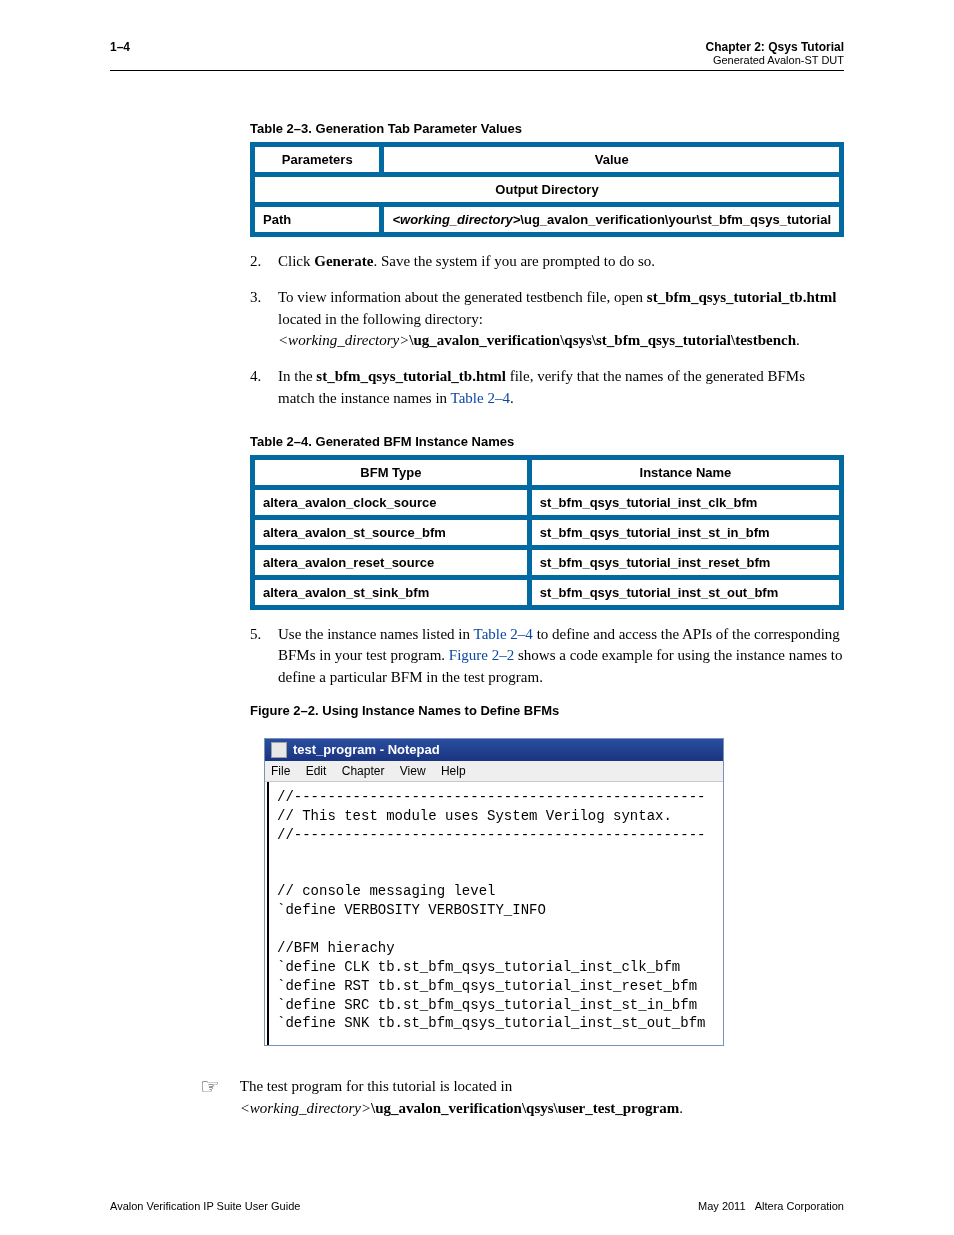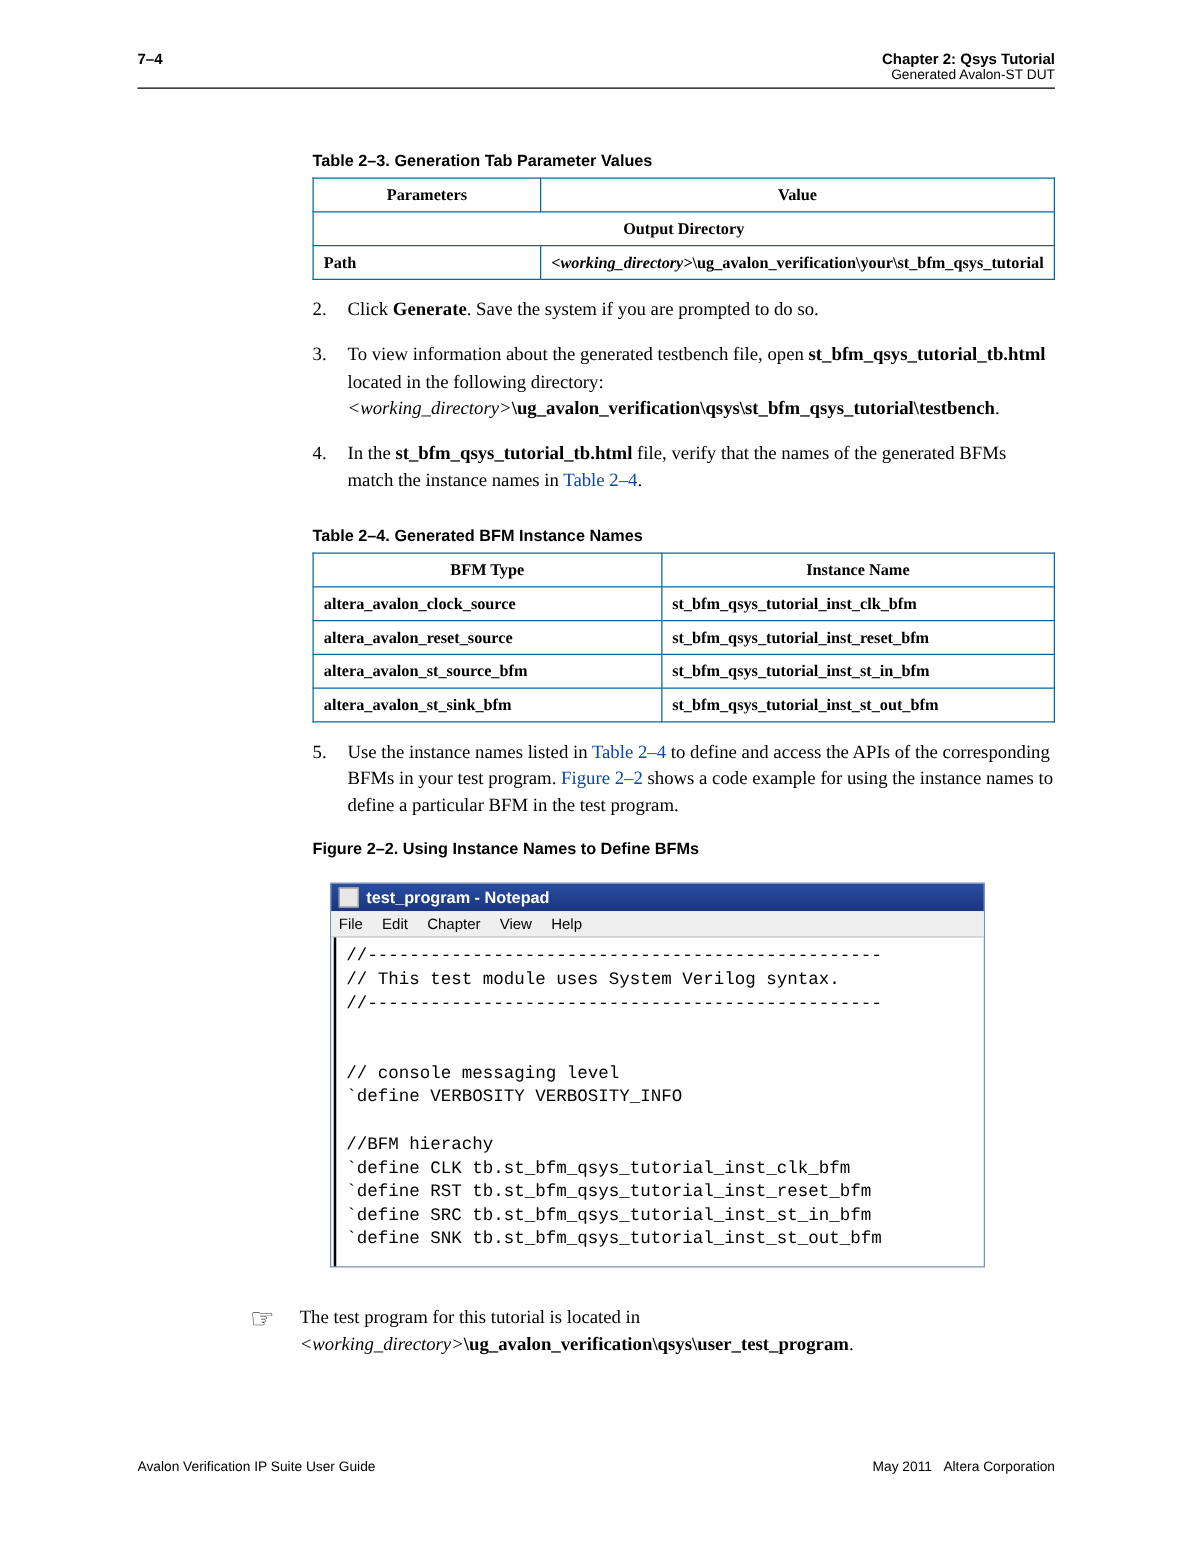--- a/index.html
+++ b/index.html
@@ -39,25 +39,24 @@
     font-size: 13px;
     margin-bottom: 6px;
   }
   table {
     border-collapse: collapse;
     width: 100%;
     font-family: Arial, Helvetica, sans-serif;
     font-size: 13px;
   }
   th, td {
-    border: 1px solid #0369a1;
+    border: 5px solid #0369a1;
     padding: 5px 8px;
     text-align: left;
     vertical-align: middle;
-    font-family: Liberation Serif, serif;
   }
   th {
     font-weight: bold;
     text-align: center;
   }
   .t1 .col1 { width: 36%; }
   .section-head {
     font-weight: bold;
     text-align: center;
   }
@@ -78,21 +77,21 @@
   .link { color: #0b47a3; }
   .figure-caption {
     font-family: Arial, Helvetica, sans-serif;
     font-weight: bold;
     font-size: 13px;
     margin: 10px 0 6px 0;
   }
   .figure-box {
     margin-top: 20px;
     margin-left: 14px;
-    width: 524px;
+    width: 460px;
   }
   .notepad {
     border: 1px solid #7a91b8;
     background: #fff;
   }
   .notepad-title {
     background: linear-gradient(#2a4ea0, #1a3480);
     color: #fff;
     font-family: Tahoma, Arial, sans-serif;
     font-size: 13px;
@@ -151,21 +150,21 @@
   }
   .path-cell { text-align: center; }
   .bold-cell { font-weight: bold; margin-left: 12px; }
 </style>
 </head>
 <body>
 
 <div class="page">
 
   <div class="header-row">
-    <div class="page-num">7–4</div>
+    <div class="page-num">1–4</div>
     <div class="right">
       <div class="chapter-title">Chapter 2: Qsys Tutorial</div>
       <div class="chapter-sub">Generated Avalon-ST DUT</div>
     </div>
   </div>
   <hr class="hr-line">
 
   <div class="content">
 
     <div class="table-caption">Table 2–3.  Generation Tab Parameter Values</div>
@@ -215,26 +214,26 @@
       <tbody>
           <tr>
         <th style="width:47%">BFM Type</th>
         <th>Instance Name</th>
       </tr>
       <tr>
         <td class="bold-cell">altera_avalon_clock_source</td>
         <td class="bold-cell">st_bfm_qsys_tutorial_inst_clk_bfm</td>
       </tr>
       <tr>
+        <td class="bold-cell">altera_avalon_st_source_bfm</td>
+        <td class="bold-cell">st_bfm_qsys_tutorial_inst_st_in_bfm</td>
+      </tr>
+      <tr>
         <td class="bold-cell">altera_avalon_reset_source</td>
         <td class="bold-cell">st_bfm_qsys_tutorial_inst_reset_bfm</td>
-      </tr>
-      <tr>
-        <td class="bold-cell">altera_avalon_st_source_bfm</td>
-        <td class="bold-cell">st_bfm_qsys_tutorial_inst_st_in_bfm</td>
       </tr>
       <tr>
         <td class="bold-cell">altera_avalon_st_sink_bfm</td>
         <td class="bold-cell">st_bfm_qsys_tutorial_inst_st_out_bfm</td>
       </tr>
     </tbody>
       </table>
 
     <div class="body-text list-item">
       <div class="list-num">5.</div>

